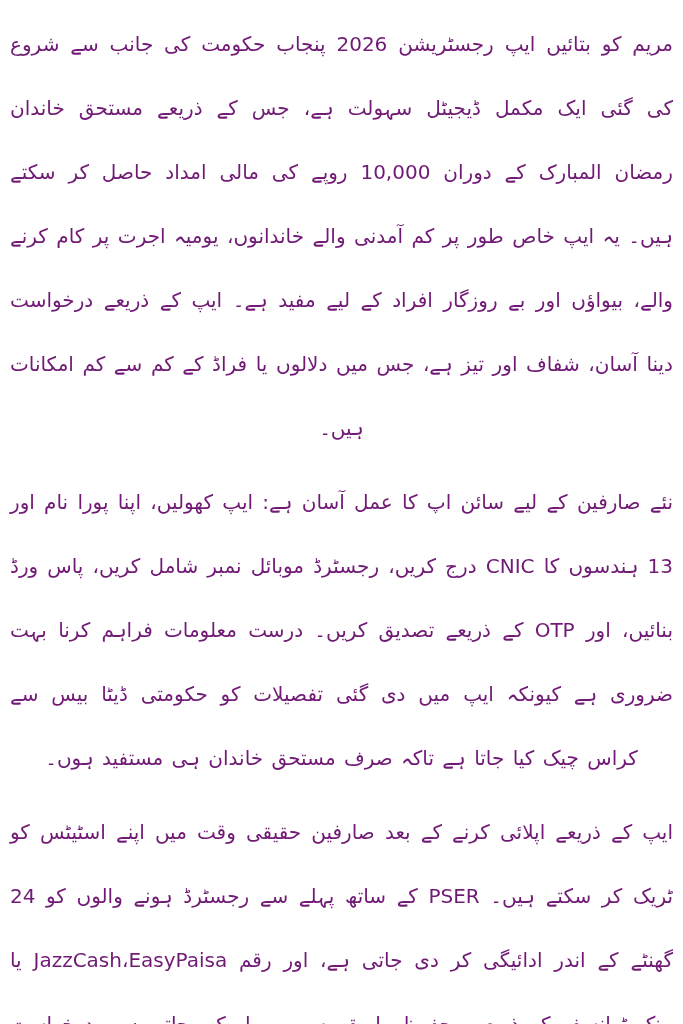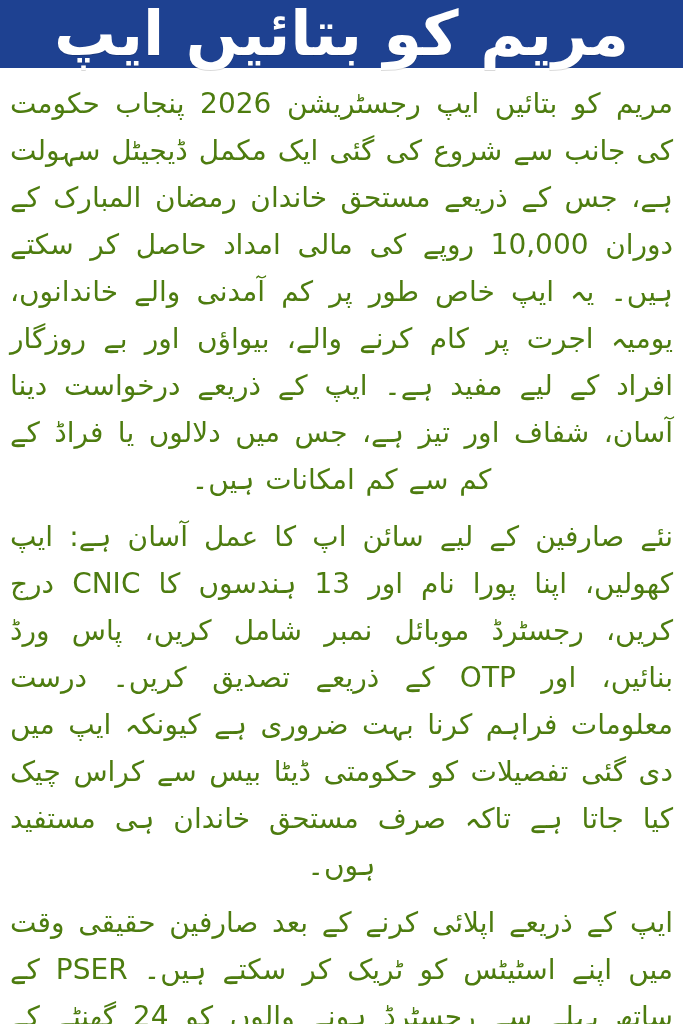--- a/index.html
+++ b/index.html
@@ -39,41 +39,38 @@
     white-space: nowrap;
     text-shadow: 0 1px 0 rgba(0,0,0,0.15);
   }
   .article {
     flex: 1;
     direction: rtl;
     padding: 12px 10px 8px 10px;
     color: #000000;
   }
   .article p {
-    font-size: 28px;
-    line-height: 47px;
+    font-size: 20px;
+    line-height: 64px;
     text-align: justify;
     text-align-last: center;
     word-spacing: 2px;
-    color: #4d7c0f;
+    color: #701a75;
   }
   .article p + p {
     margin-top: 10px;
   }
 </style>
 </head>
 <body>
 
 <div class="page">
 
   <div class="top-strip"></div>
 
-  <header class="banner">
-    <div class="title">مریم کو بتائیں ایپ</div>
-  </header>
 
   <main class="article">
     <p>مریم کو بتائیں ایپ رجسٹریشن 2026 پنجاب حکومت کی جانب سے شروع کی گئی ایک مکمل ڈیجیٹل سہولت ہے، جس کے ذریعے مستحق خاندان رمضان المبارک کے دوران 10,000 روپے کی مالی امداد حاصل کر سکتے ہیں۔ یہ ایپ خاص طور پر کم آمدنی والے خاندانوں، یومیہ اجرت پر کام کرنے والے، بیواؤں اور بے روزگار افراد کے لیے مفید ہے۔ ایپ کے ذریعے درخواست دینا آسان، شفاف اور تیز ہے، جس میں دلالوں یا فراڈ کے کم سے کم امکانات ہیں۔</p>
     <p>نئے صارفین کے لیے سائن اپ کا عمل آسان ہے: ایپ کھولیں، اپنا پورا نام اور 13 ہندسوں کا CNIC درج کریں، رجسٹرڈ موبائل نمبر شامل کریں، پاس ورڈ بنائیں، اور OTP کے ذریعے تصدیق کریں۔ درست معلومات فراہم کرنا بہت ضروری ہے کیونکہ ایپ میں دی گئی تفصیلات کو حکومتی ڈیٹا بیس سے کراس چیک کیا جاتا ہے تاکہ صرف مستحق خاندان ہی مستفید ہوں۔</p>
     <p>ایپ کے ذریعے اپلائی کرنے کے بعد صارفین حقیقی وقت میں اپنے اسٹیٹس کو ٹریک کر سکتے ہیں۔ PSER کے ساتھ پہلے سے رجسٹرڈ ہونے والوں کو 24 گھنٹے کے اندر ادائیگی کر دی جاتی ہے، اور رقم JazzCash،EasyPaisa یا بینک ٹرانسفر کے ذریعے محفوظ طریقے سے وصول کی جاتی ہے۔ درخواست دہندگان کو مشورہ دیا جاتا ہے کہ وہ صرف آفیشل ایپ استعمال کریں، کسی کے ساتھ OTP یا پاس ورڈ کا اشتراک نہ کریں، اور کسی بھی فیس یا دھوکہ دہی کی کوششوں سے ہوشیار رہیں۔</p>
   </main>
 
 </div>
 
 </body></html>

